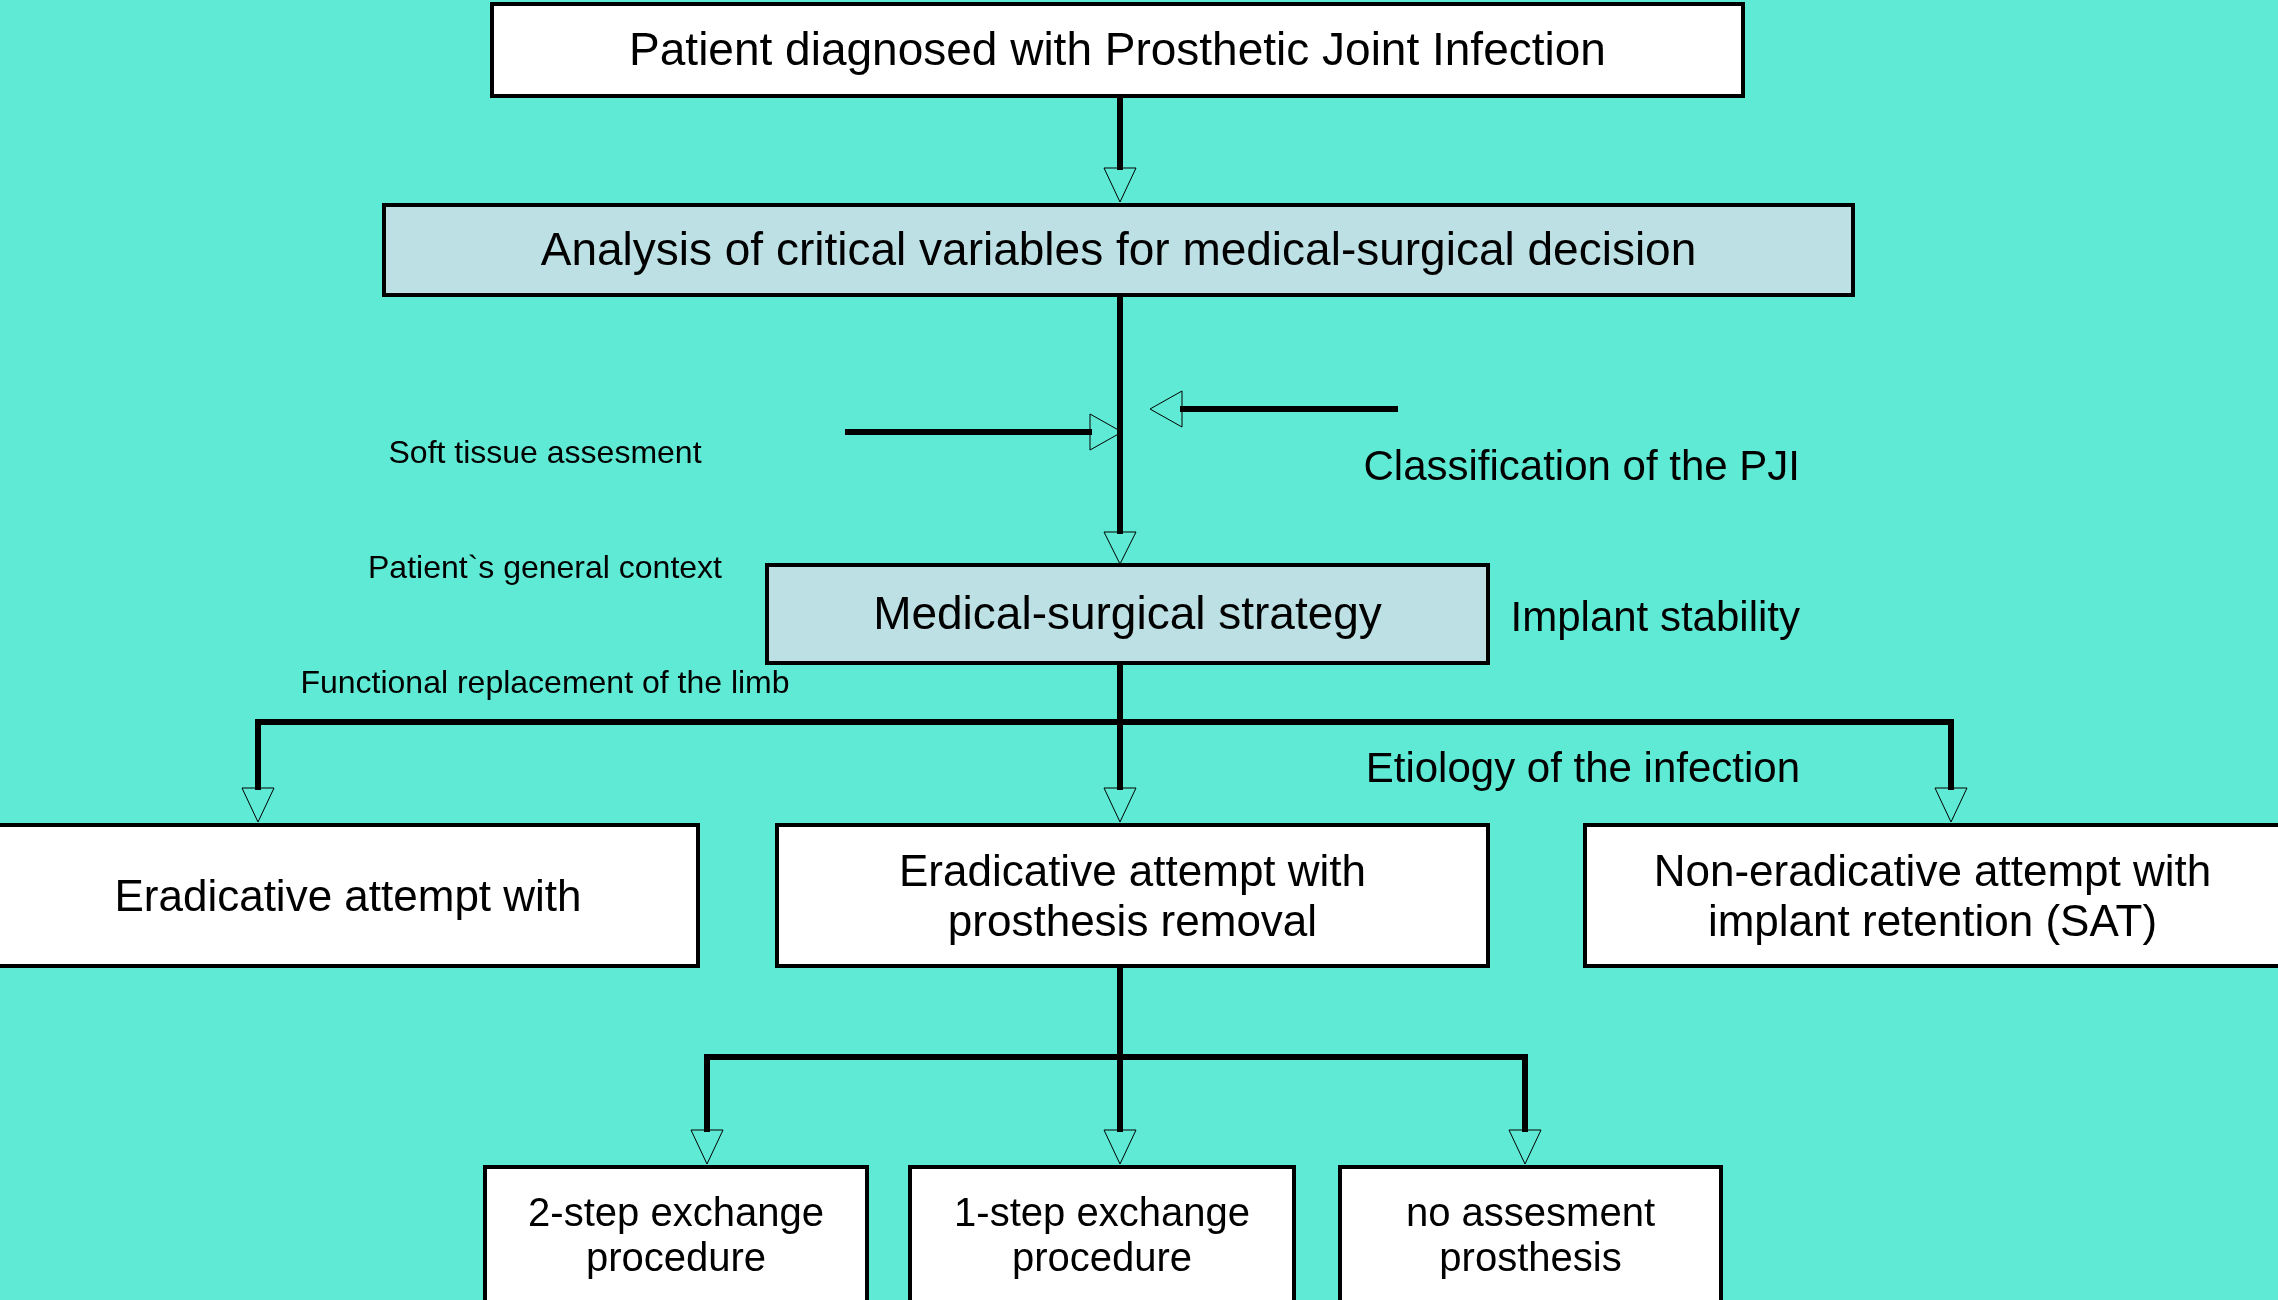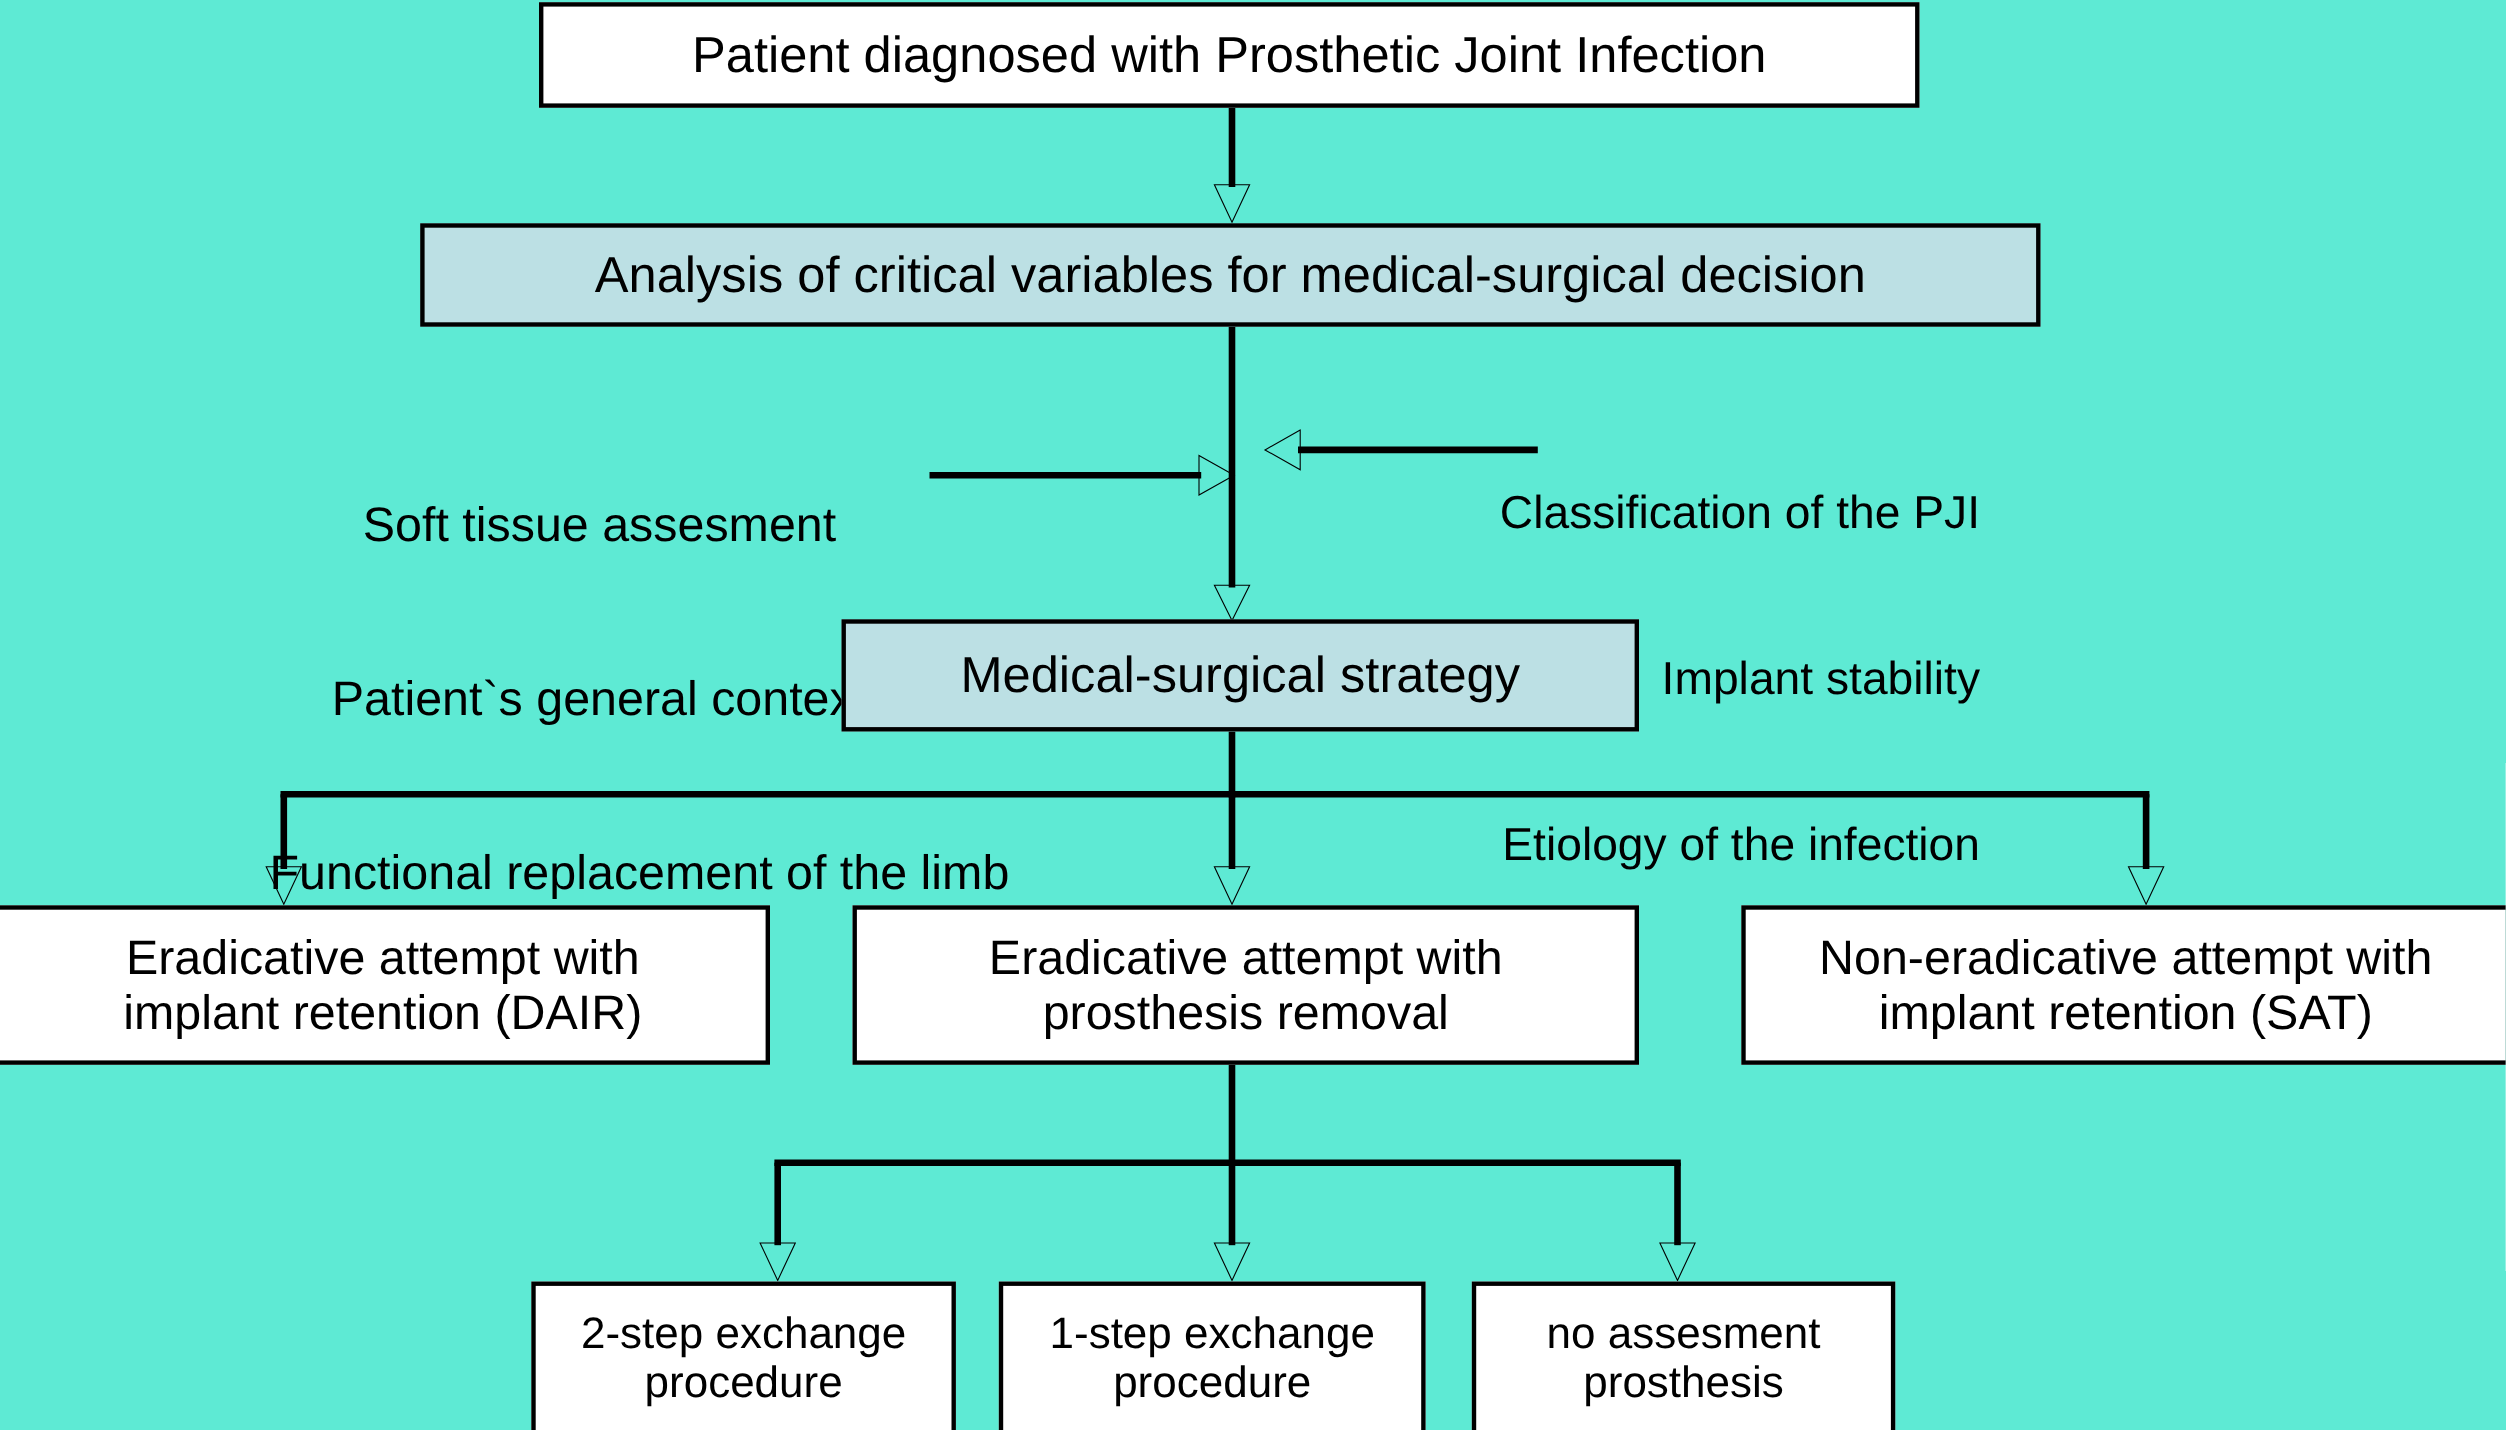--- a/index.html
+++ b/index.html
@@ -114,39 +114,38 @@
   </svg>
 
   <div class="node white" style="left:490px; top:2px; width:1255px; height:96px; font-size:46px;">
     <span>Patient diagnosed with Prosthetic Joint Infection</span>
   </div>
 
   <div class="node teal" style="left:382px; top:203px; width:1473px; height:94px; font-size:46px;text-align:center;">
     <span>Analysis of critical variables for medical-surgical decision</span>
   </div>
 
-  <div class="note left" style="left:245px; top:346px; width:600px; font-size:44px;">
+  <div class="note left" style="left:245px; top:356px; width:600px; font-size:32px;">
     <div>Soft tissue assesment</div>
     <div>Patient`s general context</div>
     <div>Functional replacement of the limb</div>
   </div>
 
   <div class="note right" style="left:1230px; top:340px; width:570px; font-size:42px;">
     <div>Classification of the PJI</div>
     <div>Implant stability</div>
     <div>Etiology of the infection</div>
   </div>
 
   <div class="node teal" style="left:765px; top:563px; width:725px; height:102px; font-size:46px;">
     <span>Medical-surgical strategy</span>
   </div>
 
   <div class="node white" style="left:-4px; top:823px; width:704px; height:145px; font-size:44px; flex-direction:column;">
     <div>Eradicative attempt with</div>
-    <div>implant retention (DAIR)</div>
   </div>
 
   <div class="node white" style="left:775px; top:823px; width:715px; height:145px; font-size:44px; flex-direction:column;">
     <div>Eradicative attempt with</div>
     <div>prosthesis removal</div>
   </div>
 
   <div class="node white" style="left:1583px; top:823px; width:699px; height:145px; font-size:44px; flex-direction:column;">
     <div>Non-eradicative attempt with</div>
     <div>implant retention (SAT)</div>

